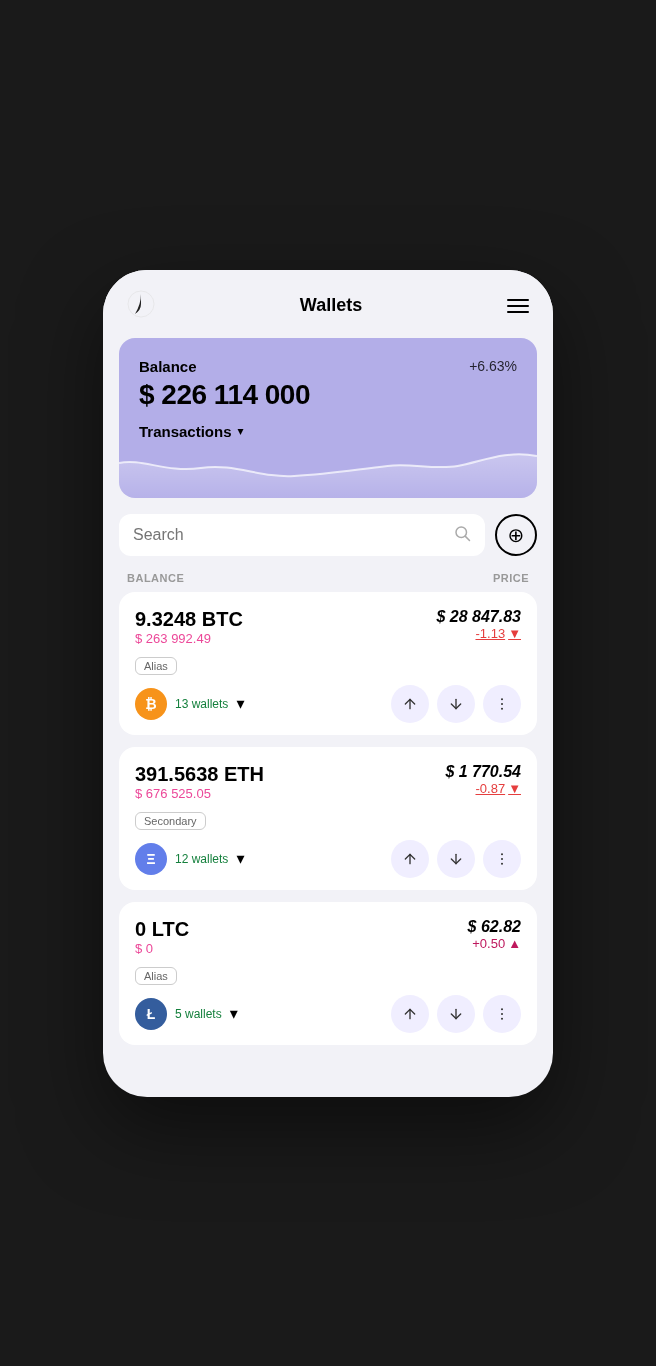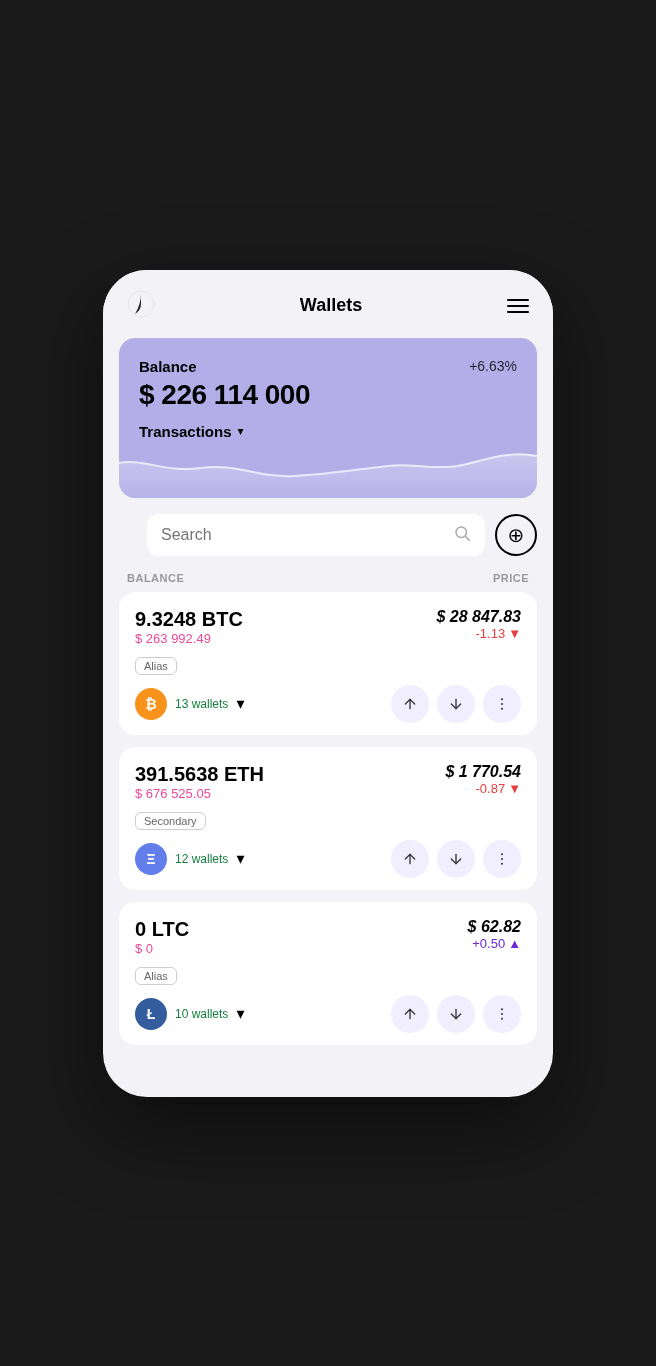--- a/index.html
+++ b/index.html
@@ -107,21 +107,20 @@
     .chevron-down {
       font-size: 12px;
       color: #000;
     }
     
     .search-row {
       display: flex;
       align-items: center;
       gap: 10px;
       padding: 0 16px 12px;
-      margin-left: 28px;
     }
     .search-container {
       flex: 1;
       background: #fff;
       border-radius: 12px;
       display: flex;
       align-items: center;
       padding: 10px 14px;
       gap: 8px;
     }
@@ -197,24 +196,25 @@
       margin-bottom: 8px;
     }
     .coin-change-neg {
       font-size: 13px;
       color: #e53e3e;
       text-align: right;
       display: flex;
       align-items: center;
       gap: 3px;
       justify-content: flex-end;
+      text-decoration: underline;
     }
     .coin-change-pos {
       font-size: 13px;
-      color: #6d28d9;
+      color: #be185d;
       text-align: right;
       display: flex;
       align-items: center;
       gap: 3px;
       justify-content: flex-end;
     }
     .alias-tag {
       display: inline-block;
       border: 1px solid #ccc;
       border-radius: 6px;
@@ -442,21 +442,21 @@
           <span>▲</span>
         </div>
       </div>
     </div>
     <div class="alias-tag">Alias</div>
     <div class="coin-bottom">
       <div class="coin-bottom-left">
         <div class="coin-logo ltc-logo">
           <span>Ł</span>
         </div>
-        <span class="wallets-text">10 wallets</span>
+        <span class="wallets-text">5 wallets</span>
         <span>▾</span>
       </div>
       <div class="coin-actions">
         <button class="action-btn">
           <svg width="16" height="16" viewBox="0 0 24 24" fill="none" stroke="#333" stroke-width="2" stroke-linecap="round">
             <line x1="12" y1="19" x2="12" y2="5"></line>
               <polyline points="5 12 12 5 19 12"></polyline>
           </svg>
         </button>
         <button class="action-btn">

